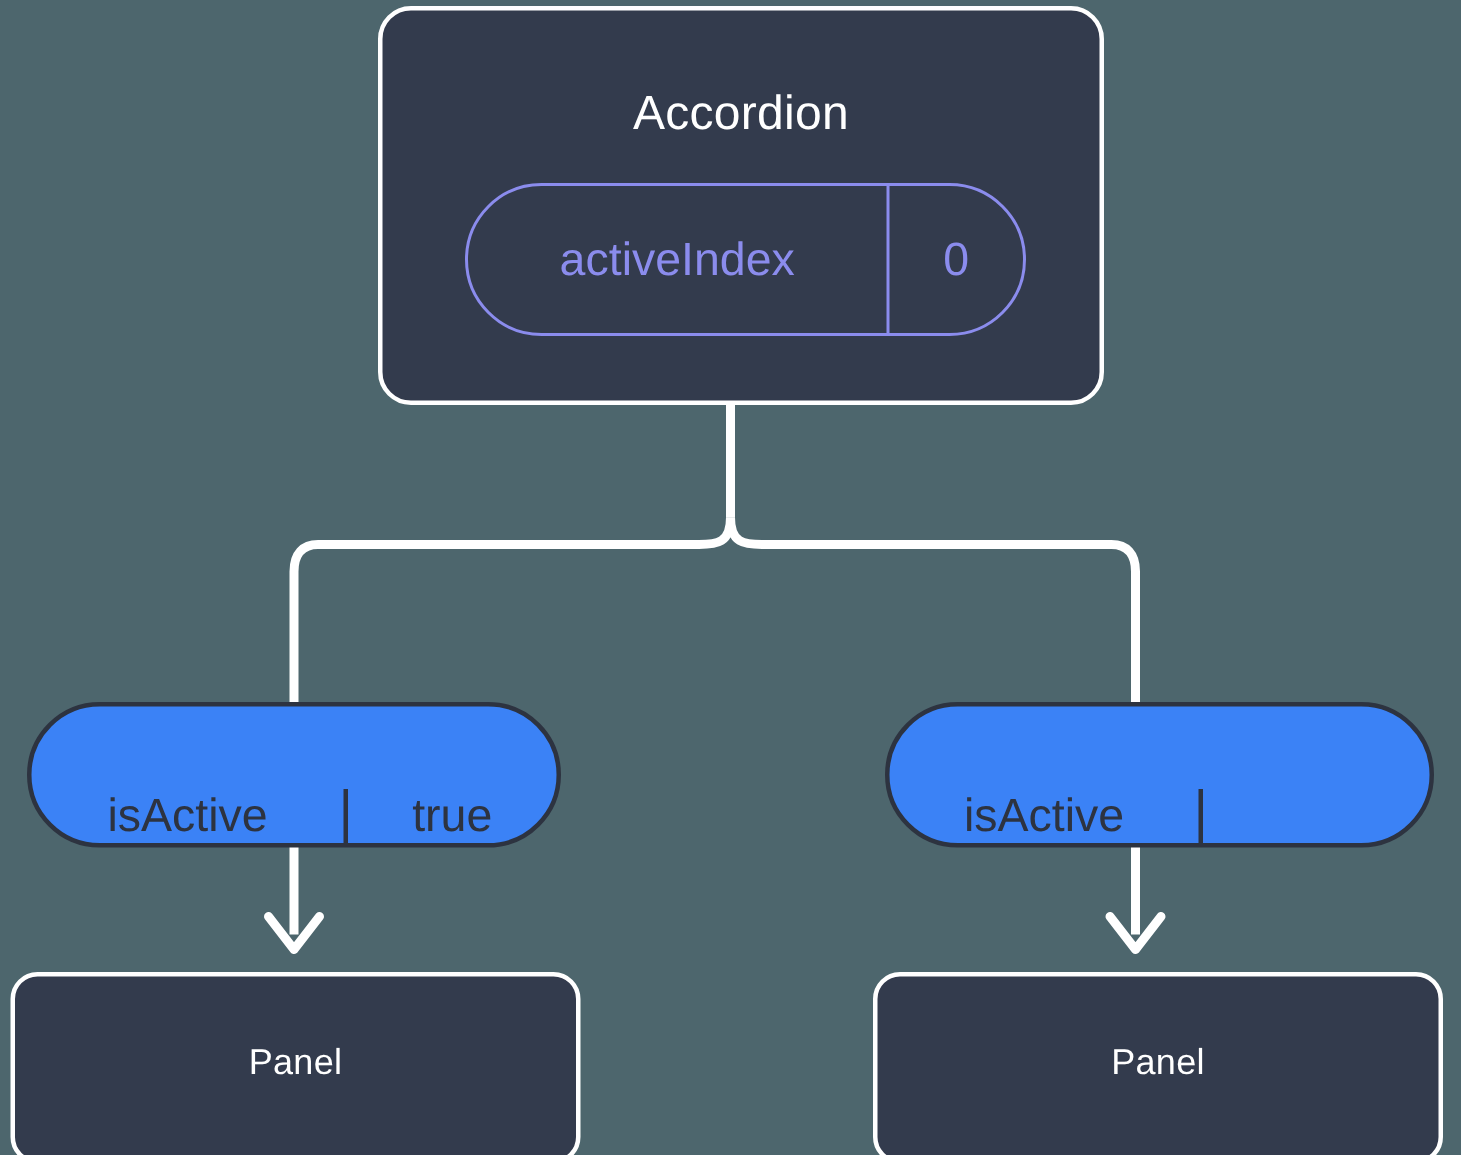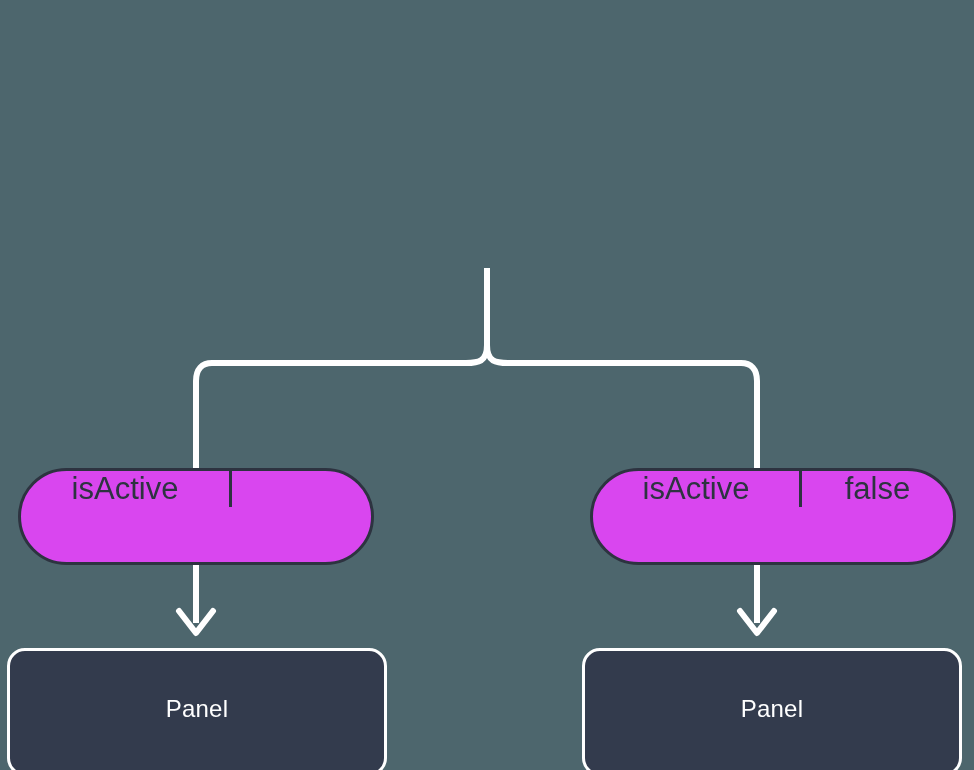--- a/index.html
+++ b/index.html
@@ -87,22 +87,22 @@
     border-right: 2px solid #8b8ced;
   }
   .state-pill-outline .pill-value {
     flex: 1 1 auto;
   }
 
   
   .prop-pill {
     position: absolute;
     display: flex;
-    align-items: flex-start;
-    background: #d946ef;
+    align-items: flex-end;
+    background: #3b82f6;
     border: 3px solid #2d3340;
     border-radius: 999px;
     box-sizing: border-box;
     overflow: hidden;
   }
   #pill-left {
     left: 18px;
     top: 468px;
     width: 356px;
     height: 97px;
@@ -169,28 +169,36 @@
 
     <path d="M 487 345 C 487 362, 496 363, 508 363 L 741 363 C 751 363, 757 369, 757 381 L 757 470" fill="none" stroke="#ffffff" stroke-width="6" stroke-linecap="butt" stroke-linejoin="round"></path>
 
     <path d="M 196 563 L 196 623" fill="none" stroke="#ffffff" stroke-width="6" stroke-linecap="butt"></path>
     <path d="M 179 611 L 196 633 L 213 611" fill="none" stroke="#ffffff" stroke-width="6" stroke-linecap="round" stroke-linejoin="round"></path>
 
     <path d="M 757 563 L 757 623" fill="none" stroke="#ffffff" stroke-width="6" stroke-linecap="butt"></path>
     <path d="M 740 611 L 757 633 L 774 611" fill="none" stroke="#ffffff" stroke-width="6" stroke-linecap="round" stroke-linejoin="round"></path>
   </svg>
 
+  <div class="component-box" id="accordion-box">
+    <div class="component-title" id="accordion-title">Accordion</div>
+
+    <div class="state-pill-outline" id="accordion-state-pill">
+      <div class="pill-key">activeIndex</div>
+      <div class="pill-value">0</div>
+    </div>
+  </div>
 
   <div class="prop-pill" id="pill-left">
     <div class="pill-key">isActive</div>
+    <div class="pill-value">true</div>
   </div>
 
   <div class="prop-pill" id="pill-right">
     <div class="pill-key">isActive</div>
-    <div class="pill-value">false</div>
   </div>
 
   <div class="component-box" id="panel-left">
     <div class="component-title panel-title">Panel</div>
   </div>
 
   <div class="component-box" id="panel-right">
     <div class="component-title panel-title">Panel</div>
   </div>
 

